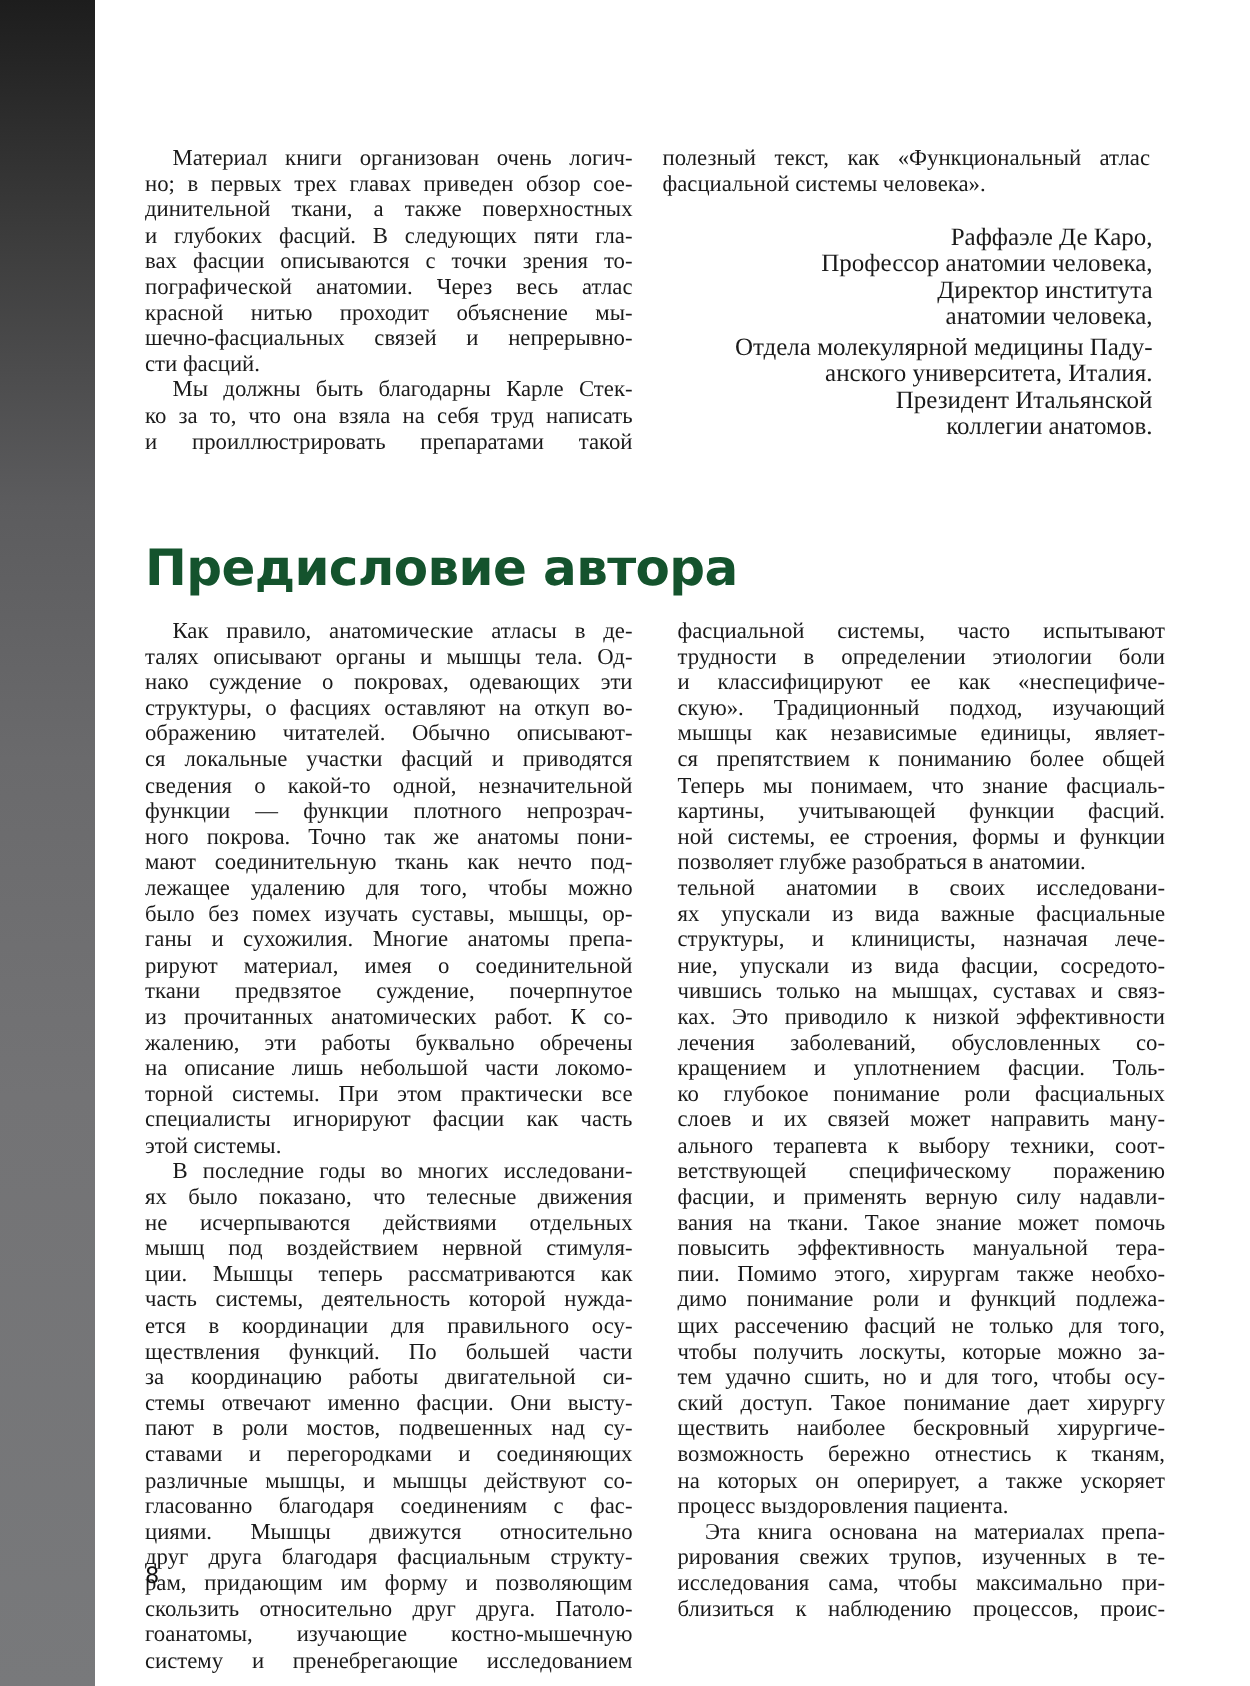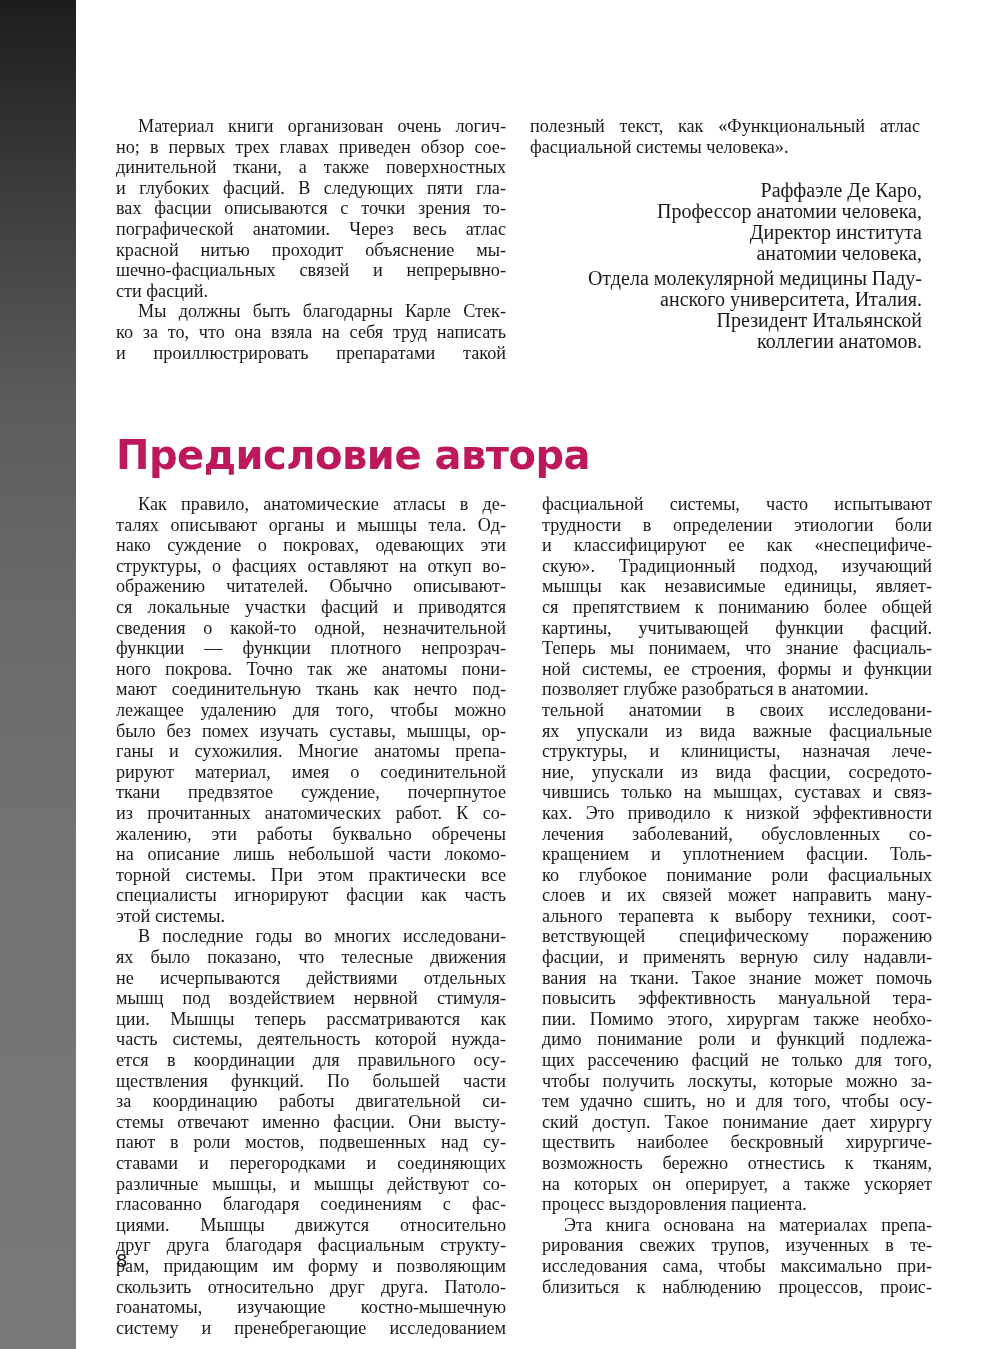--- a/index.html
+++ b/index.html
@@ -23,21 +23,21 @@
   .l1 { left: 116px; top: 116px; }
   .r1 { left: 530px; top: 116px; }
   .sig {
     position: absolute; right: 78px; top: 180px; width: 420px;
     text-align: right; font-weight: normal; font-size: 20px; line-height: 21px;
   }
   .sig div { white-space: nowrap; }
   .heading {
     position: absolute; left: 116px; top: 432px;
     font-family: "DejaVu Sans", "Liberation Sans", sans-serif;
-    font-weight: bold; font-size: 40px; letter-spacing: -0.5px; color: #be185d;
+    font-weight: bold; font-size: 40px; letter-spacing: -0.5px; color: #14532d;
     margin: 0;
   }
   .l2 { left: 116px; top: 494px; }
   .r2 { left: 542px; top: 494px; }
   .indent { text-indent: 22px; }
   .page-num {
     position: absolute; left: 116px; top: 1250px;
     font-family: "DejaVu Sans", "Liberation Sans", sans-serif; font-size: 18px; color: #111;
   }
 </style>
@@ -123,22 +123,22 @@
   <span class="line">систему и пренебрегающие исследованием</span>
 </div>
 
 <div class="col r2">
   <span class="line">фасциальной системы, часто испытывают</span>
   <span class="line">трудности в определении этиологии боли</span>
   <span class="line">и классифицируют ее как «неспецифиче-</span>
   <span class="line">скую». Традиционный подход, изучающий</span>
   <span class="line">мышцы как независимые единицы, являет-</span>
   <span class="line">ся препятствием к пониманию более общей</span>
+  <span class="line">Теперь мы понимаем, что знание фасциаль-</span>
   <span class="line">картины, учитывающей функции фасций.</span>
-  <span class="line">Теперь мы понимаем, что знание фасциаль-</span>
   <span class="line">ной системы, ее строения, формы и функции</span>
   <span class="line last">позволяет глубже разобраться в анатомии.</span>
   <span class="line">тельной анатомии в своих исследовани-</span>
   <span class="line">ях упускали из вида важные фасциальные</span>
   <span class="line">структуры, и клиницисты, назначая лече-</span>
   <span class="line">ние, упускали из вида фасции, сосредото-</span>
   <span class="line">чившись только на мышцах, суставах и связ-</span>
   <span class="line">ках. Это приводило к низкой эффективности</span>
   <span class="line">лечения заболеваний, обусловленных со-</span>
   <span class="line">кращением и уплотнением фасции. Толь-</span>

